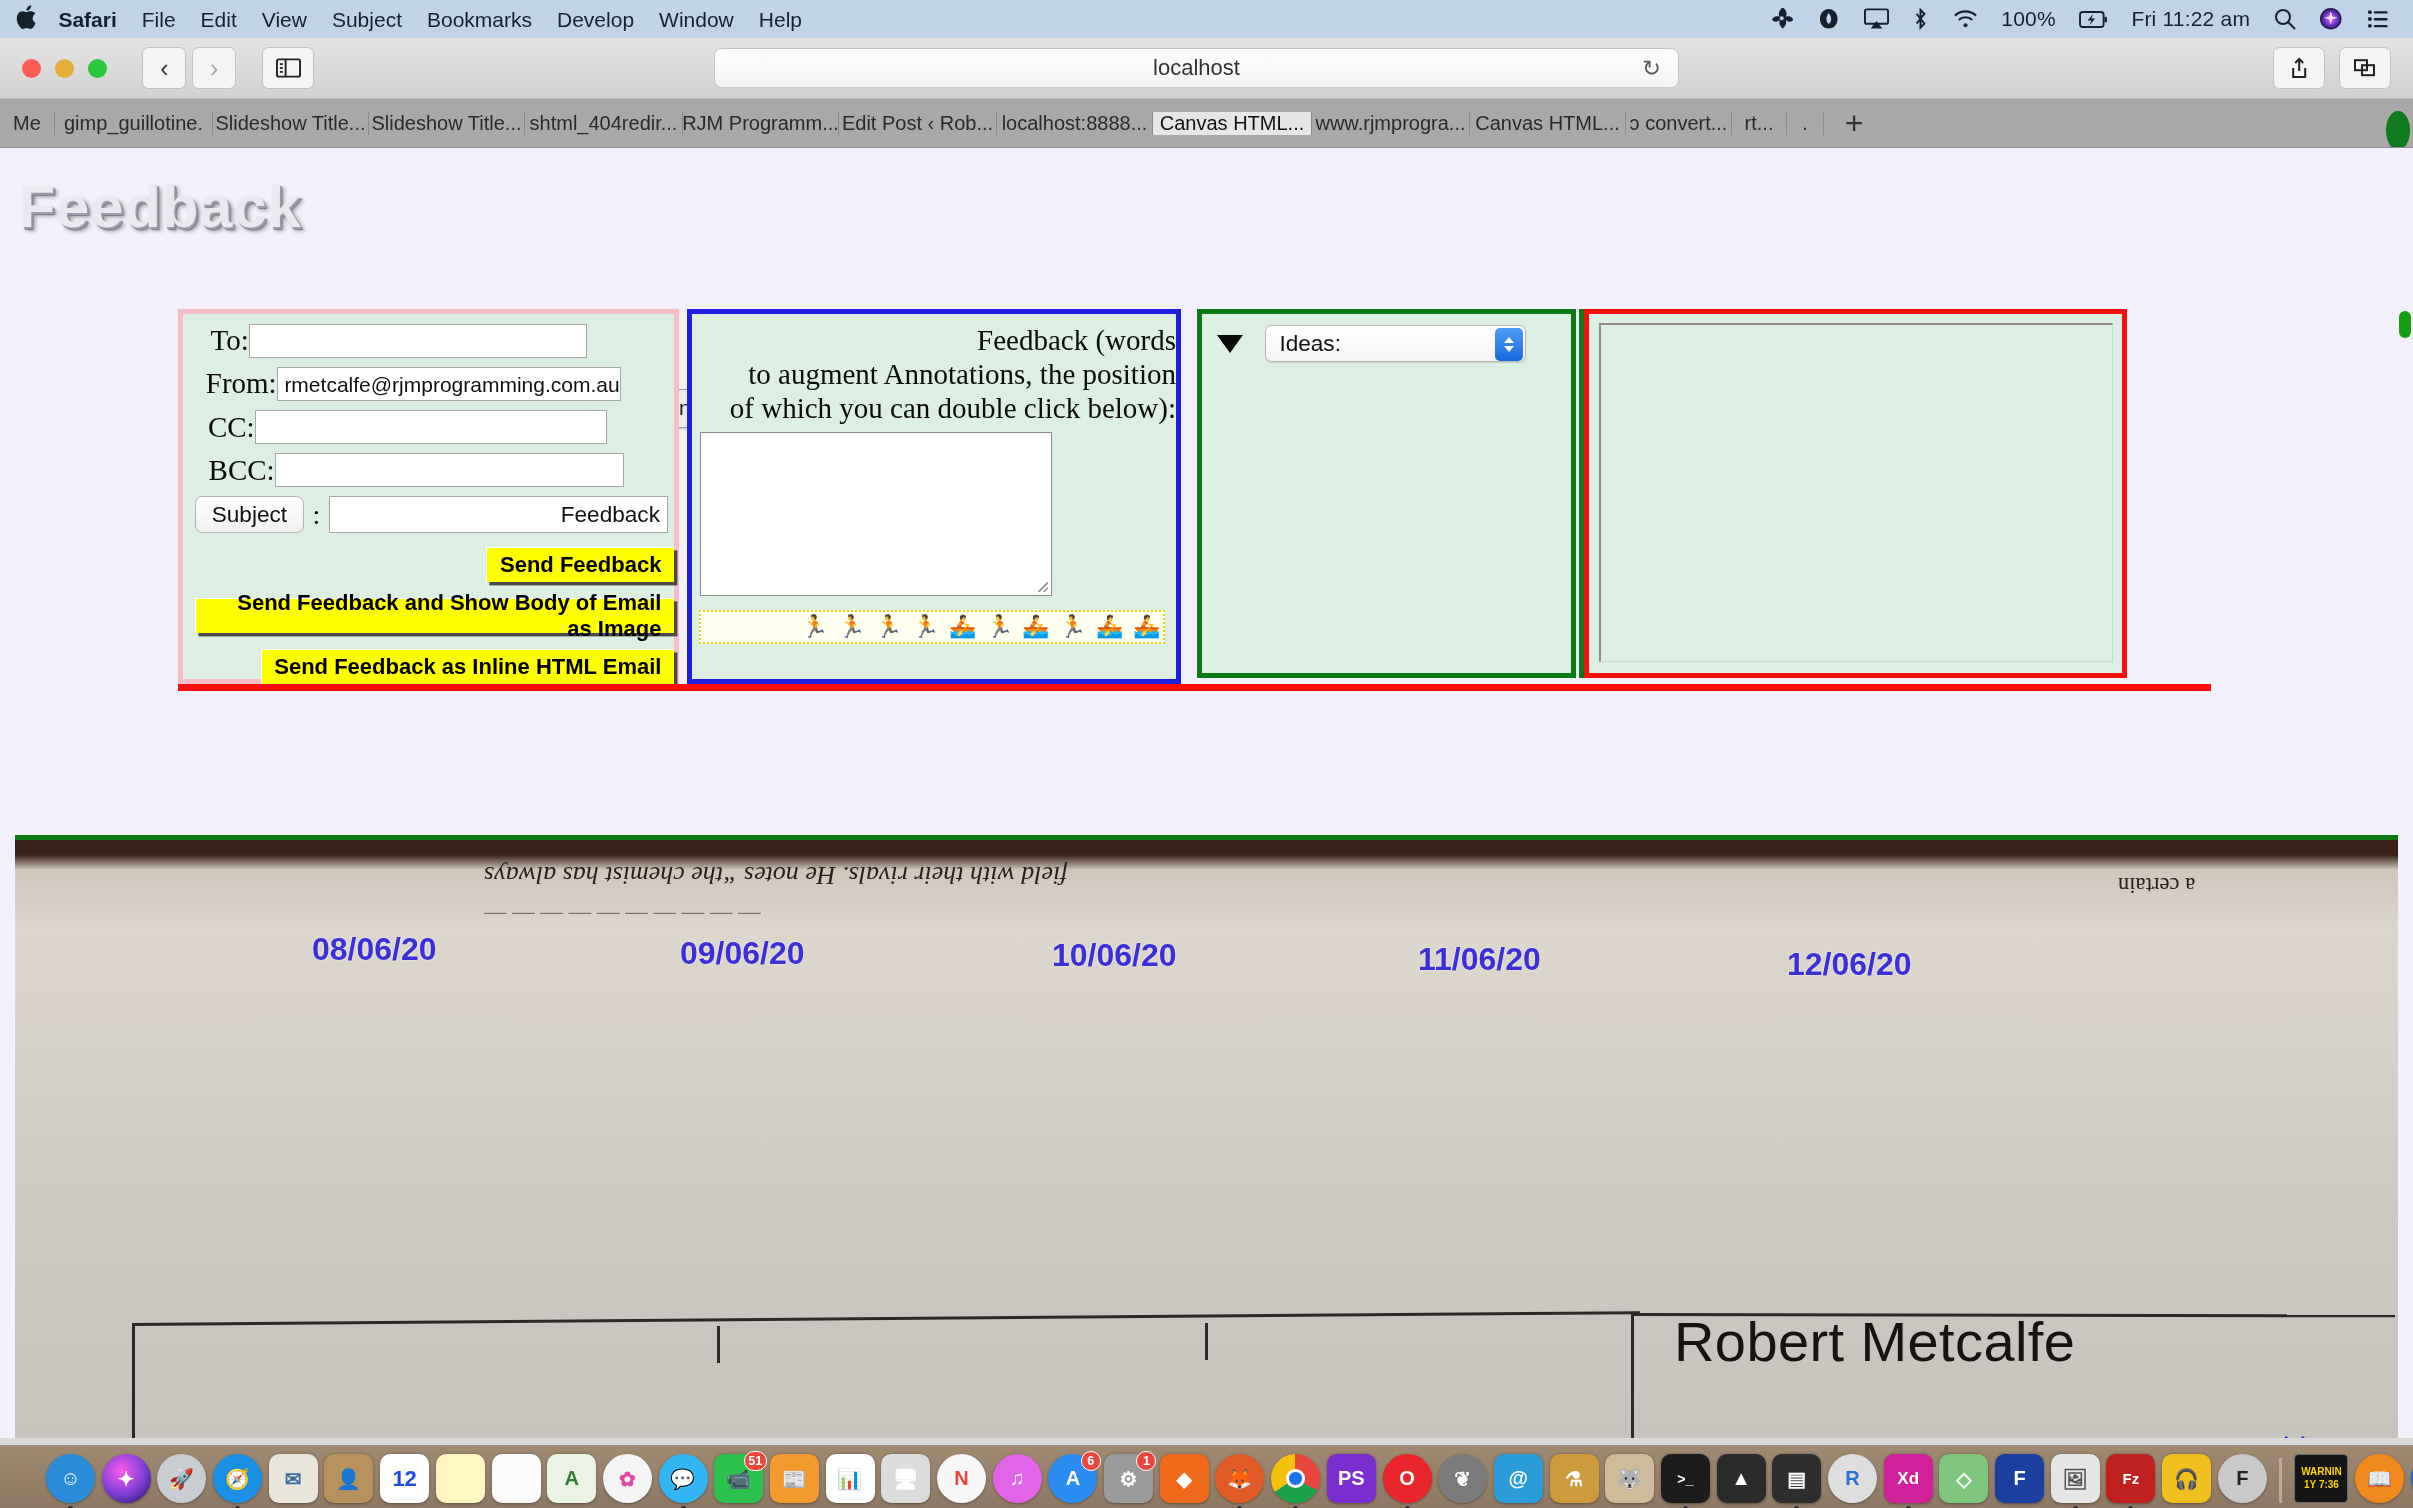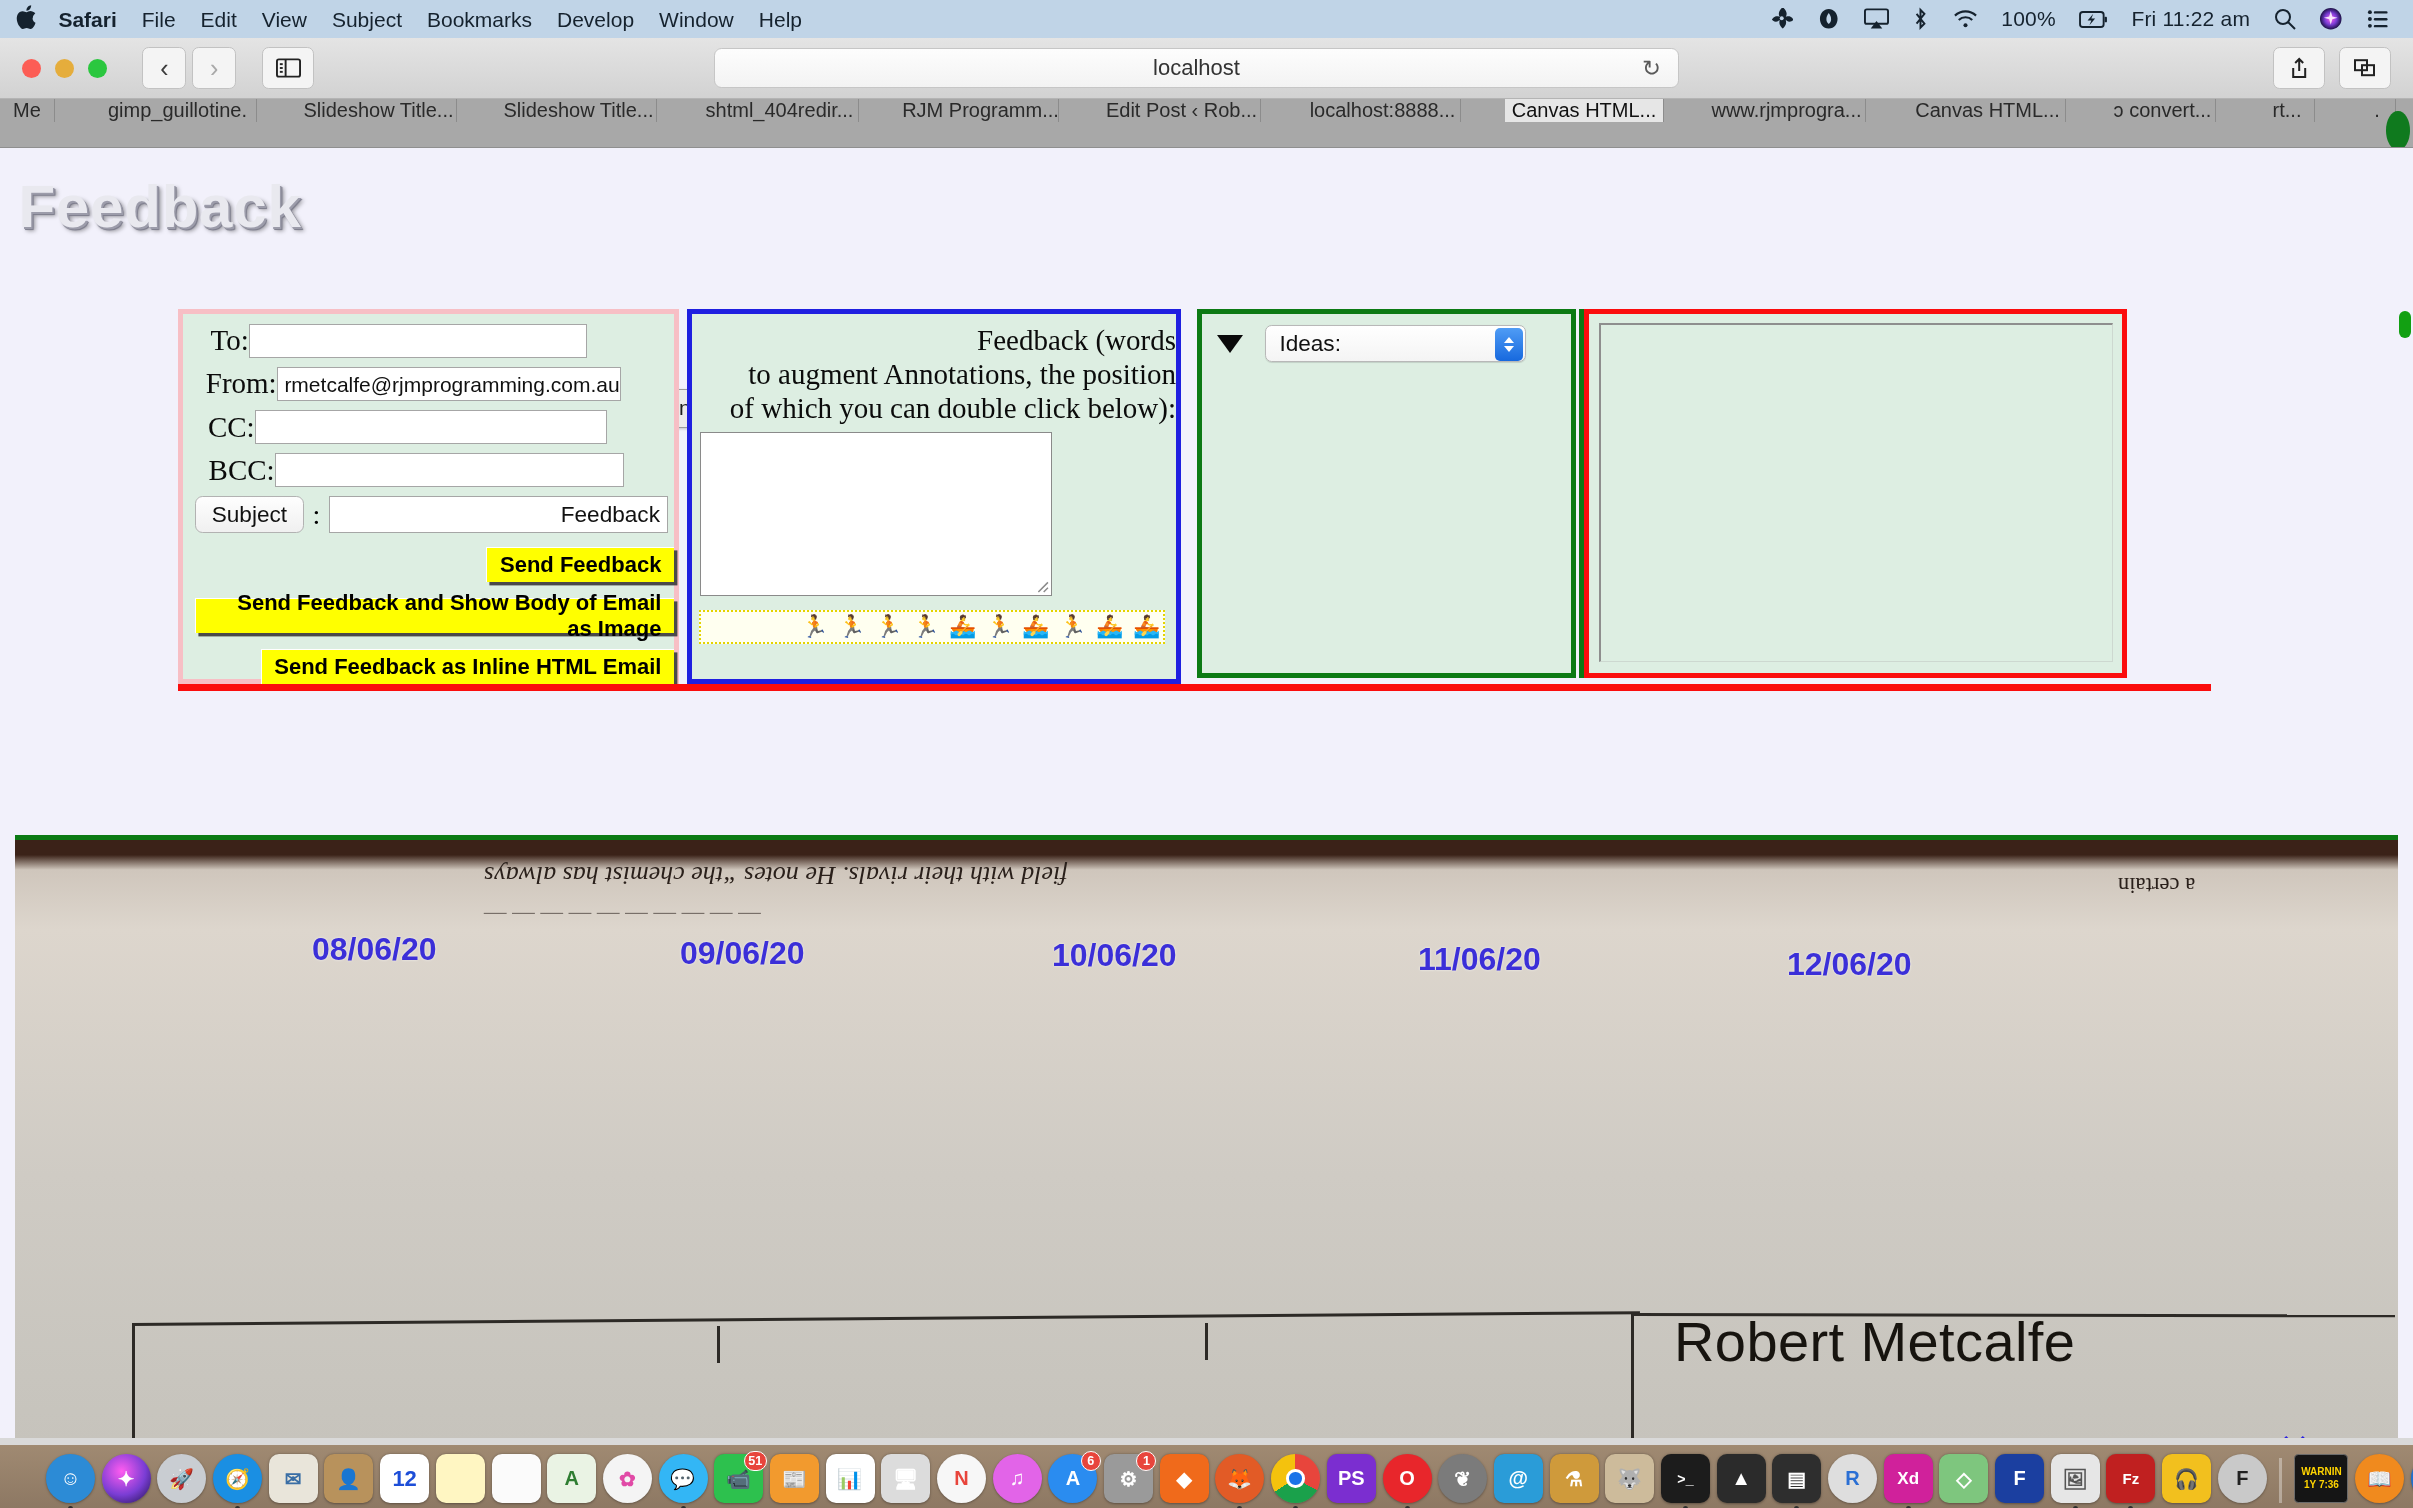--- a/index.html
+++ b/index.html
@@ -69,22 +69,22 @@
   .toolbar-right { margin-left: auto; display: flex; gap: 14.2px; align-items: center; }
   .tbbtn {
     width: 52px; height: 42px; background: #f4f4f4;
     border: 0.8px solid #c2c2c2; border-radius: 6.7px;
     display: flex; align-items: center; justify-content: center;
   }
 
   
   .tabbar {
     position: relative; height: 49px; width: 100%;
-    background: #a8a8a8; display: flex; align-items: flex-start;
-    border-bottom: 0.8px solid #8f8f8f; overflow: hidden; gap: 44px;
+    background: #a8a8a8; display: flex; align-items: center;
+    border-bottom: 0.8px solid #8f8f8f; overflow: hidden;
   }
   .tab {
     flex: 0 0 auto; display: flex; align-items: center; justify-content: center;
     border-right: 0.8px solid #8c8c8c;
     font-size: 20px; color: #2a2a2a; padding: 0 8.4px;
     white-space: nowrap; overflow: hidden; text-overflow: ellipsis;
     background: #a8a8a8;
   }
   .tab.active { background: #e6e6e6; color: #111; }
   .newtab {

